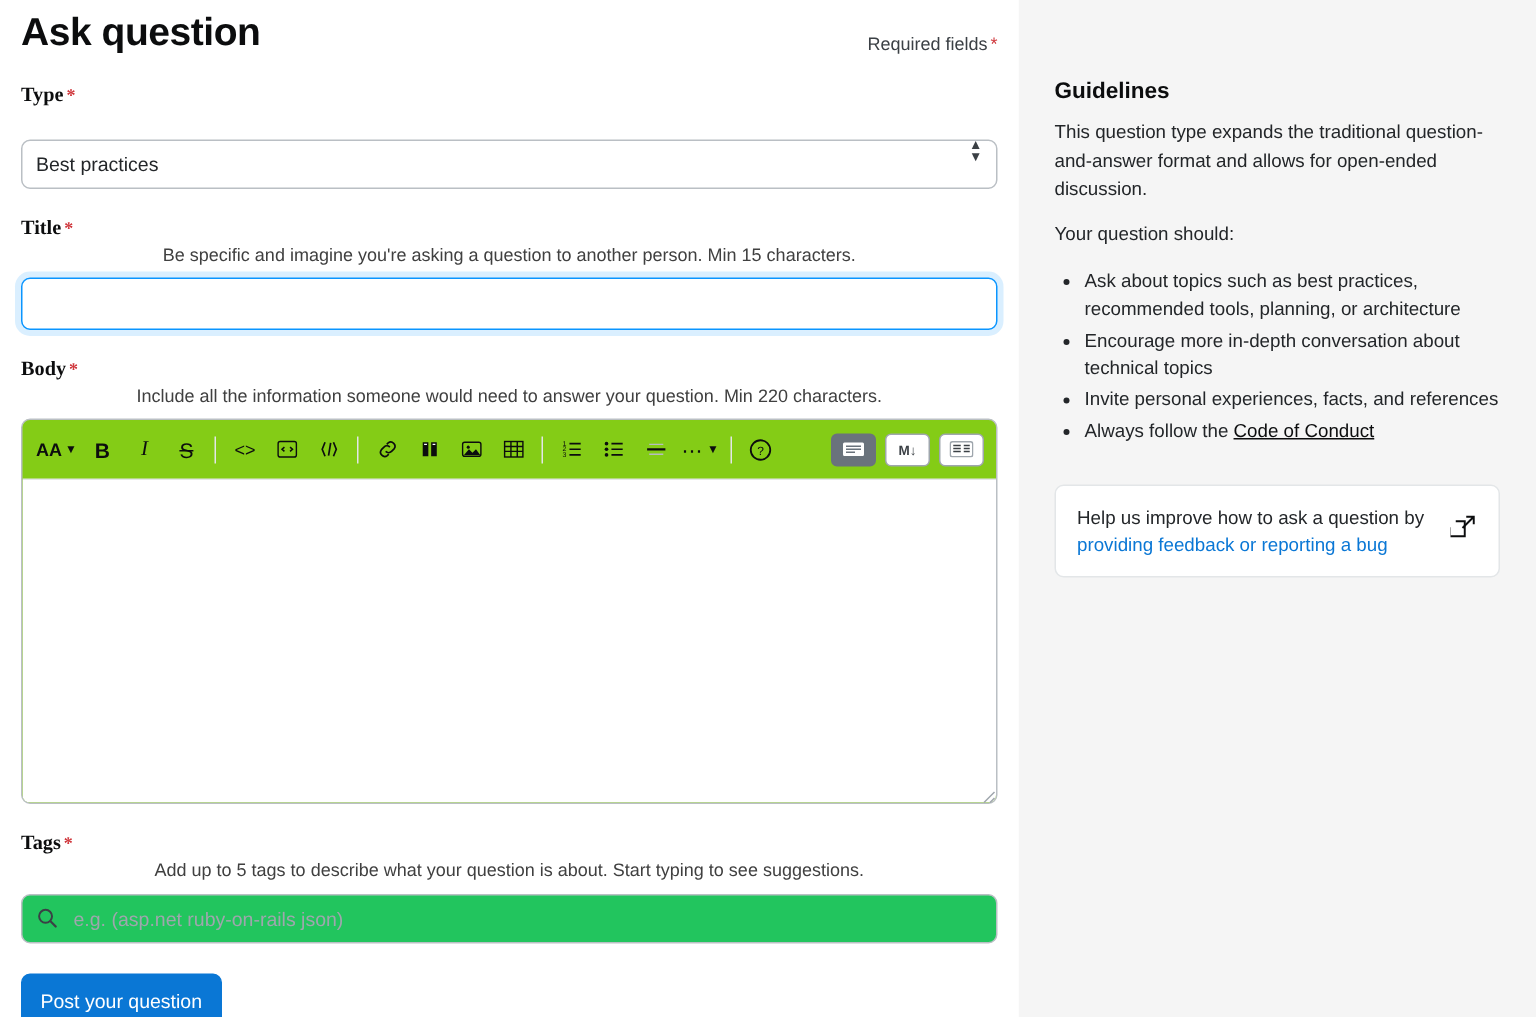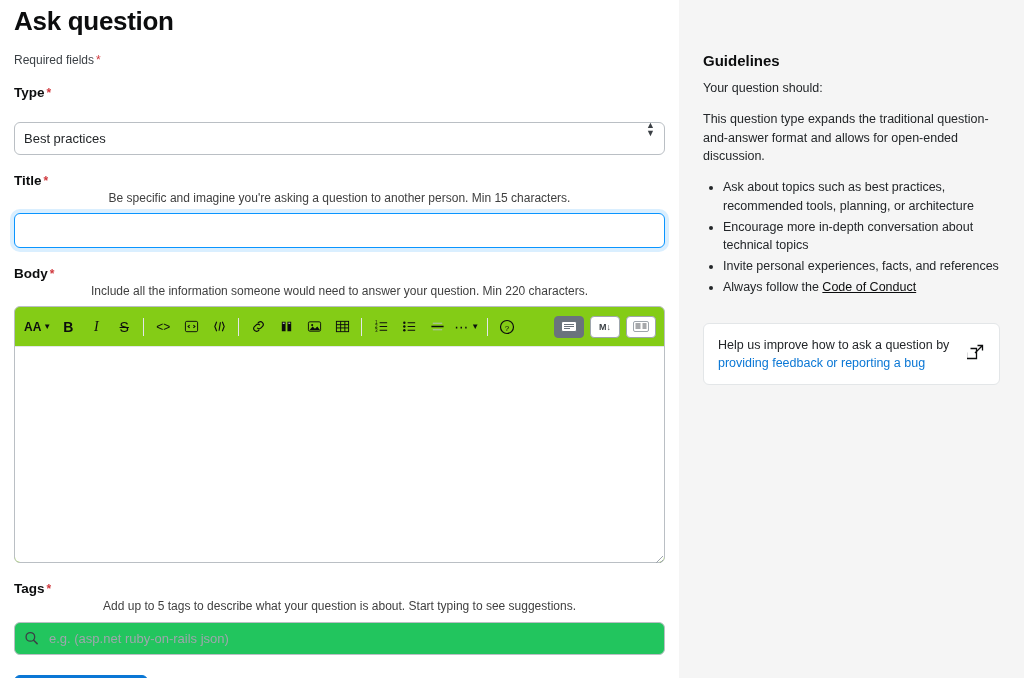--- a/index.html
+++ b/index.html
@@ -29,21 +29,20 @@
     background: #f5f5f5;
     padding: 52px 24px 0 24px;
   }
 
   
   .header-row {
     display: flex;
     align-items: flex-start;
     justify-content: space-between;
     padding-top: 6px;
-    flex-direction: column;
   }
   .page-title {
     font-size: 26px;
     font-weight: bold;
     letter-spacing: -0.3px;
     margin: 0;
     color: #0c0d0e;
   }
   .required-note {
     font-size: 12px;
@@ -53,20 +52,21 @@
   .req-star { color: #d0393e; font-size: 12px; margin-left: 2px; }
 
   
   .field { margin-top: 18px; }
   .field-label {
     font-size: 13.5px;
     font-weight: bold;
     color: #0c0d0e;
     display: block;
     margin-bottom: 2px;
+    font-family: Liberation Serif, serif;
   }
   .field-label .req-star { font-size: 12px; }
   .field-help {
     font-size: 12px;
     color: #404040;
     margin: 2px 0 7px 0;
     line-height: 1.35;
     text-align: center;
   }
 
@@ -429,22 +429,22 @@
         </span>
         <input class="tags-input" type="text" placeholder="e.g. (asp.net ruby-on-rails json)" style="">
       </div>
     </div>
 
     <button class="submit-btn">Post your question</button>
   </div>
 
   <div class="side">
     <h2>Guidelines</h2>
+    <p>This question type expands the traditional question-and-answer format and allows for open-ended discussion.</p>
     <p>Your question should:</p>
-    <p>This question type expands the traditional question-and-answer format and allows for open-ended discussion.</p>
     <ul>
       <li>Ask about topics such as best practices, recommended tools, planning, or architecture</li>
       <li>Encourage more in-depth conversation about technical topics</li>
       <li>Invite personal experiences, facts, and references</li>
       <li>
         <span>Always follow the </span><a href="#">Code of Conduct</a>
       </li>
     </ul>
 
     <div class="feedback-card">

